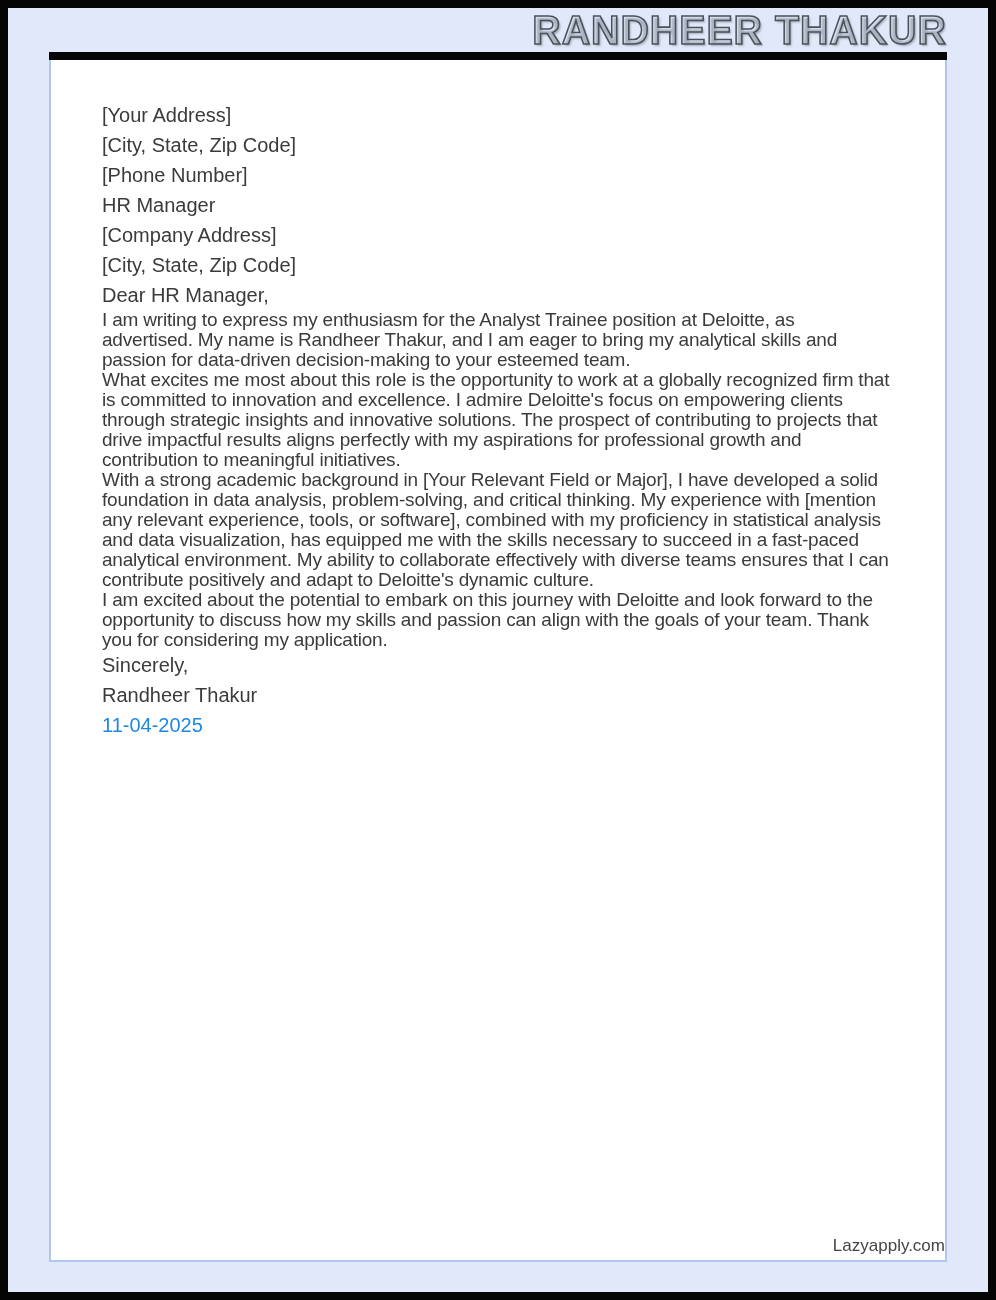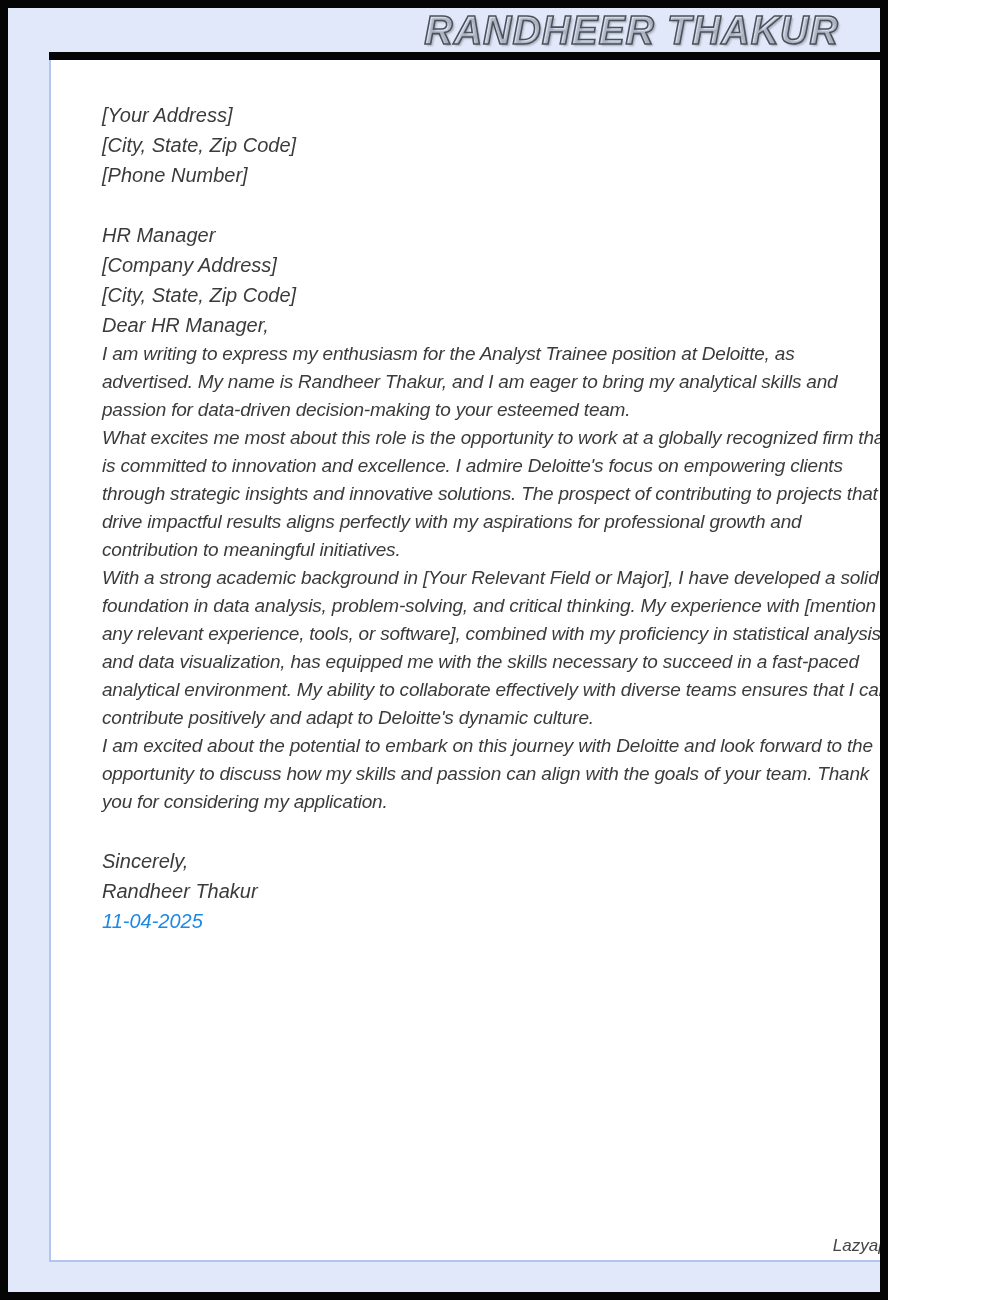--- a/index.html
+++ b/index.html
@@ -11,26 +11,25 @@
     --header-stroke: #4c5158;
     --watermark-gray: #454545;
   }
   * { box-sizing: border-box; }
   html, body { margin: 0; padding: 0; }
   body {
     width: 996px; height: 1300px;
     font-family: "Liberation Sans", sans-serif;
   }
   .frame {
-    width: 888px; height: 1300px;
+    width: 996px; height: 1300px;
     border: 8px solid var(--frame-black);
     background: var(--bg-lavender);
     position: relative;
     overflow: hidden;
-    font-style: italic;
   }
   .header-band {
     height: 44px;
     display: flex;
     align-items: center;
     justify-content: flex-end;
     padding-right: 41px;
   }
   .header-name {
     margin: 0;
@@ -58,25 +57,25 @@
     background: #ffffff;
     border: 2px solid var(--doc-border);
     border-top: none;
     padding: 40px 55px 12px 51px;
     position: relative;
     color: var(--text-main);
     font-size: 20px;
     line-height: 30px;
   }
   .doc p { margin: 0; }
-  .block { margin-top: 30px; }
+  .block { }
   .para {
     margin-top: 30px;
     font-size: 19px;
-    line-height: 28px;
+    line-height: 20px;
     letter-spacing: -0.2px;
   }
   .date-line {
     margin-top: 10px;
     color: var(--date-blue);
     font-size: 20px;
   }
   .watermark {
     position: absolute;
     right: 0;

